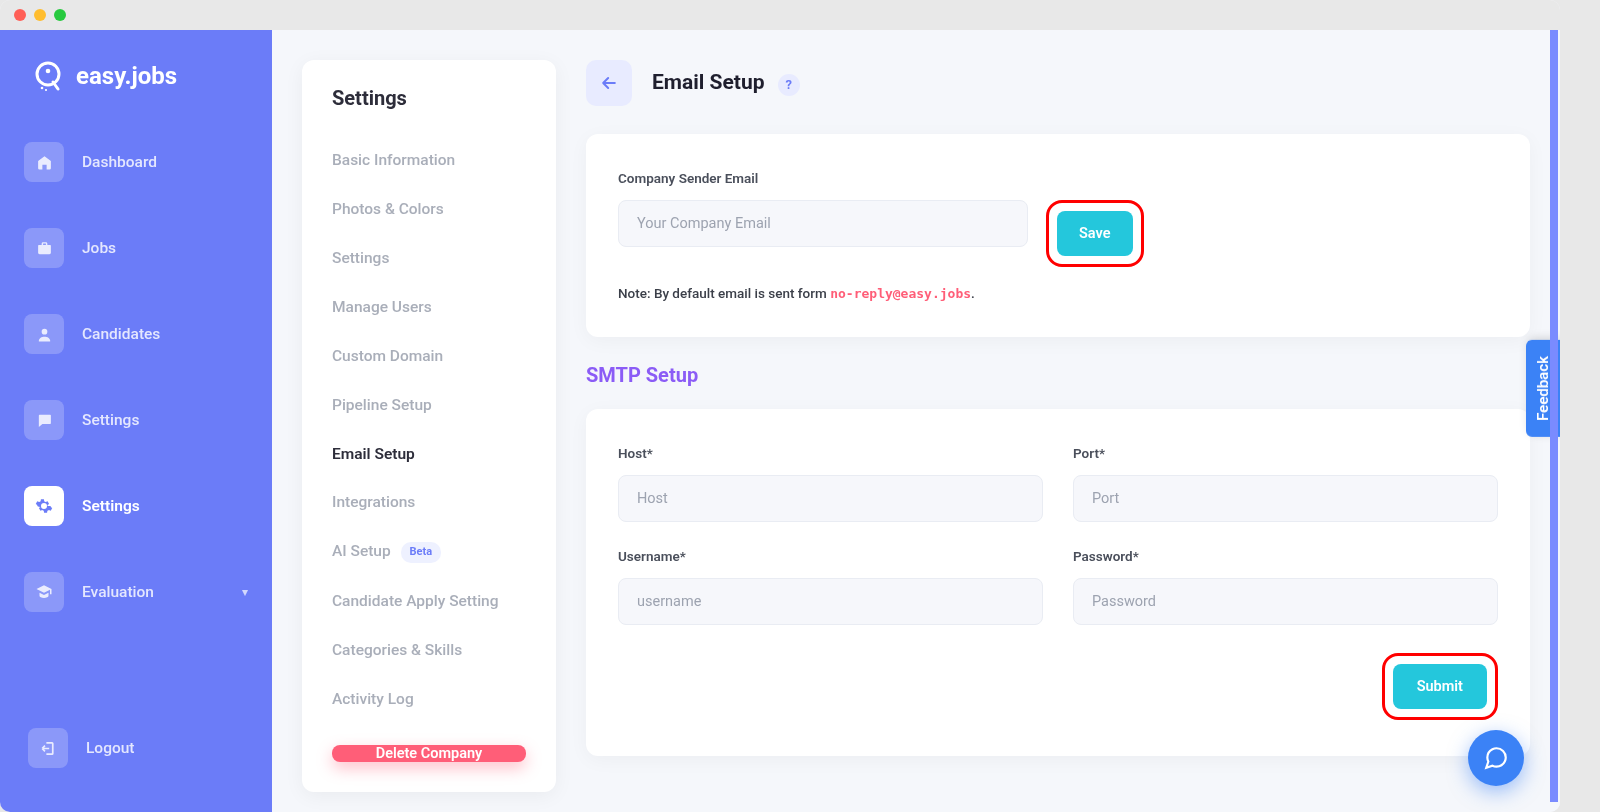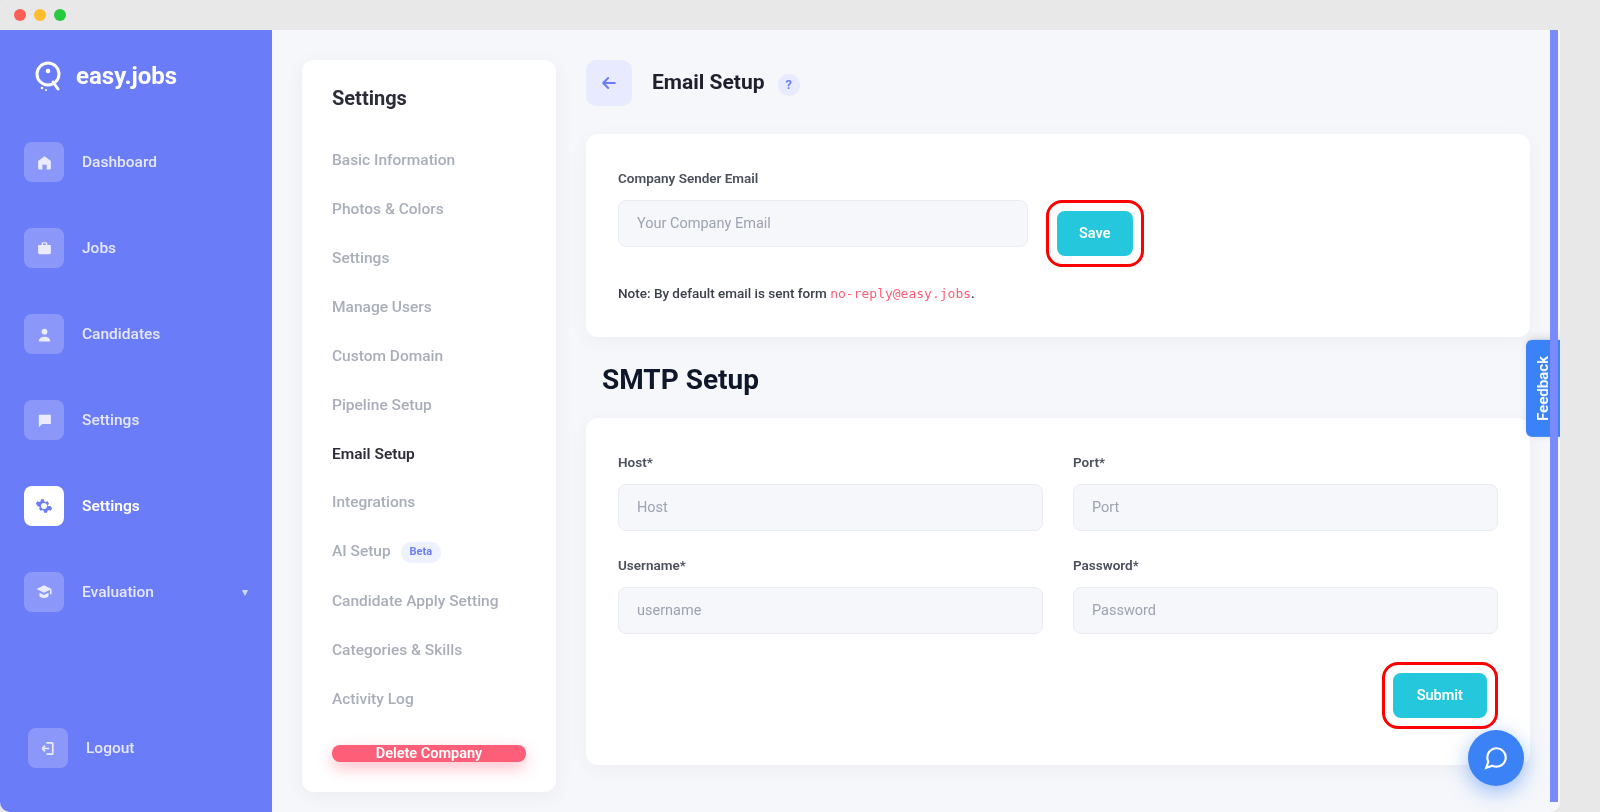--- a/index.html
+++ b/index.html
@@ -41,24 +41,24 @@
 .page-title { font-size: 21px; font-weight: 700; color: #1f1f2e; }
 .help-icon { width: 22px; height: 22px; background: #e8ebff; border-radius: 50%; display: inline-flex; align-items: center; justify-content: center; color: #6b7cf8; font-size: 13px; font-weight: 700; margin-left: 8px; cursor:pointer; }
 
 .card { background: #fff; border-radius: 12px; padding: 36px 32px; margin-bottom: 26px; box-shadow: 0 4px 20px rgba(0,0,0,0.04); }
 .field-label { font-size: 13.5px; color: #4a4f5b; font-weight: 600; margin-bottom: 14px; display: block; }
 .row { display: flex; gap: 18px; align-items: flex-start; }
 .form-input { background: #f6f7fb; border: 1px solid #e9ecf3; border-radius: 8px; padding: 14px 18px; font-size: 14.5px; color: #333; width: 100%; }
 .form-input::placeholder { color: #9da3b0; }
 .save-btn { background: #24c7dc; color: #fff; border: none; border-radius: 8px; padding: 14px 22px; font-size: 14.5px; font-weight: 600; cursor: pointer; }
 .note { font-size: 13.5px; color: #3b3f49; margin-top: 18px; font-weight:500; }
-.note-code { font-family: monospace; color: #ff5e78; font-size:13px; }
+.note-code { font-family: monospace; color: #ff5e78; font-size:13px;font-weight:bold; }
 .highlight-box { border: 3px solid #ff0000; border-radius: 16px; padding: 8px; display: inline-flex; }
 
-.section-title { font-size: 28px; font-weight: 700; color: #0f172a; margin: 10px 16px 22px; }
+.section-title { font-size: 20px; font-weight: 700; color: #8b5cf6; margin: 10px 0 22px; }
 .grid2 { display: grid; grid-template-columns: 1fr 1fr; gap: 26px 30px; }
 .submit-row { display:flex; justify-content:flex-end; margin-top:28px; }
 
 .feedback-tab { position: absolute; right: 0; top: 340px; background: #3b82f6; color: #fff; writing-mode: vertical-rl; transform: rotate(180deg); padding: 16px 8px; font-size: 15px; font-weight: 600; border-radius: 0 6px 6px 0; cursor: pointer; box-shadow: -2px 2px 10px rgba(0,0,0,0.15); }
 .chat-bubble { position: absolute; right: 36px; bottom: 26px; width: 56px; height: 56px; background: #3b82f6; border-radius: 50%; display: flex; align-items: center; justify-content: center; color: #fff; cursor: pointer; box-shadow: 0 6px 20px rgba(59,130,246,0.5); }
 
 .scroll-track { position:absolute; right:2px; top:30px; bottom:10px; width:8px; background: #7a8bff; }
 </style>
 </head>
 <body>

